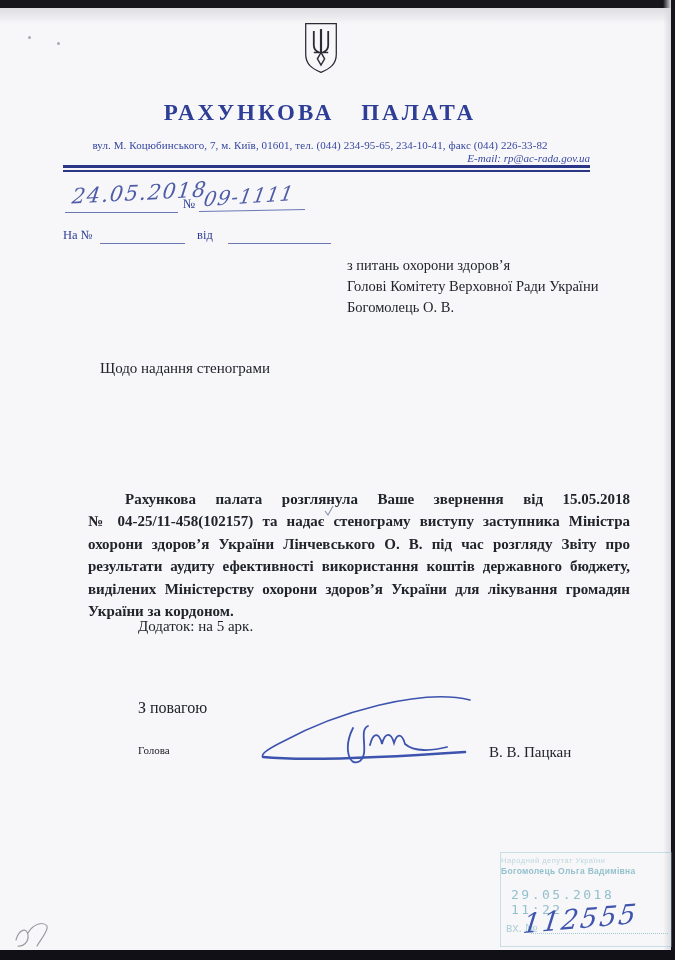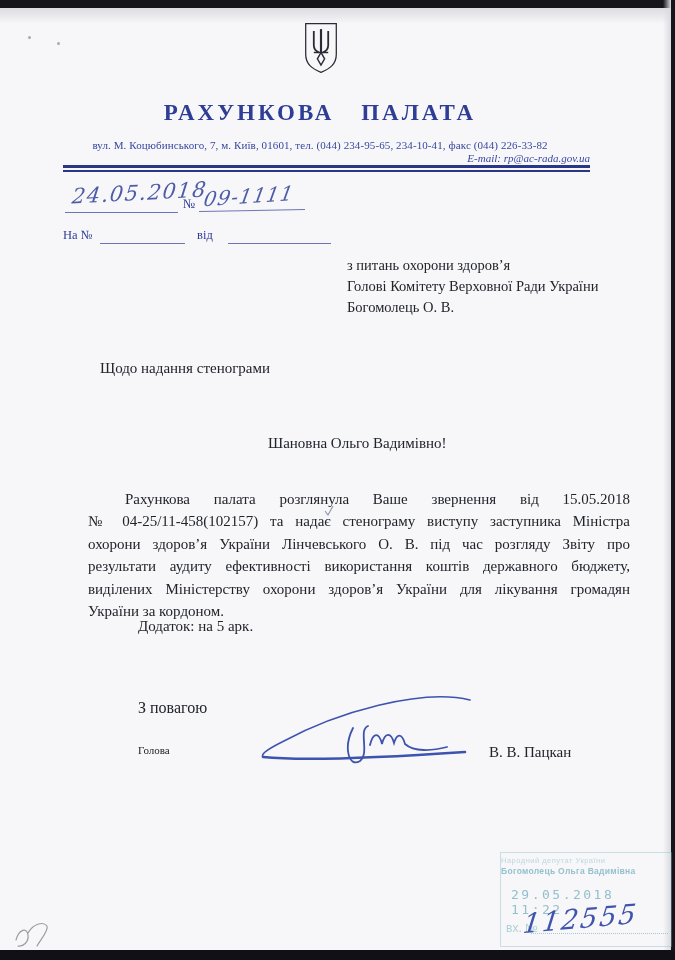--- a/index.html
+++ b/index.html
@@ -59,21 +59,21 @@
   .u-in2{left:228px;top:243px;width:103px;}
 
   
   .recipient{position:absolute;left:347px;top:255px;width:300px;font-size:14.5px;line-height:21px;}
 
   .subject{position:absolute;left:100px;top:360px;font-size:15px;}
   .salutation{position:absolute;left:268px;top:435px;font-size:15px;}
 
   
   .body-block{position:absolute;left:88px;top:491px;width:542px;font-size:15px;}
-  .body-line{height:22.4px;text-align:justify;text-align-last:justify;white-space:nowrap;}
+  .body-line{height:22.4px;text-align:justify;text-align-last:justify;white-space:nowrap;font-weight:bold;}
   .body-line.first{padding-left:37px;width:505px;}
   .body-line.last{text-align:left;text-align-last:left;}
   .tickmark{position:absolute;left:323px;top:505px;}
 
   .attachment{position:absolute;left:138px;top:618px;font-size:15px;}
   .regards{position:absolute;left:138px;top:699px;font-size:16px;}
   .position-title{position:absolute;left:138px;top:744px;font-size:11px;}
   .signer-name{position:absolute;left:489px;top:744px;font-size:15px;}
   .signature{position:absolute;left:252px;top:688px;width:228px;height:82px;}
 
@@ -142,21 +142,20 @@
   <div class="ref-from-label">від</div>
   <div class="uline u-in2"></div>
 
   <div class="recipient">
     <div>з питань охорони здоров’я</div>
     <div>Голові Комітету Верховної Ради України</div>
     <div>Богомолець О. В.</div>
   </div>
 
   <div class="subject">Щодо надання стенограми</div>
-  <div class="salutation">Шановна Ольго Вадимівно!</div>
 
   <div class="body-block">
     <div class="body-line first">Рахункова палата розглянула Ваше звернення від 15.05.2018</div>
     <div class="body-line">№ 04-25/11-458(102157) та  надає стенограму виступу заступника Міністра</div>
     <div class="body-line">охорони здоров’я України Лінчевського О. В. під час розгляду Звіту про</div>
     <div class="body-line">результати аудиту ефективності використання коштів державного бюджету,</div>
     <div class="body-line">виділених Міністерству охорони здоров’я України для лікування громадян</div>
     <div class="body-line last">України за кордоном.</div>
   </div>
   <svg class="tickmark" width="12" height="12" viewBox="0 0 12 12">

